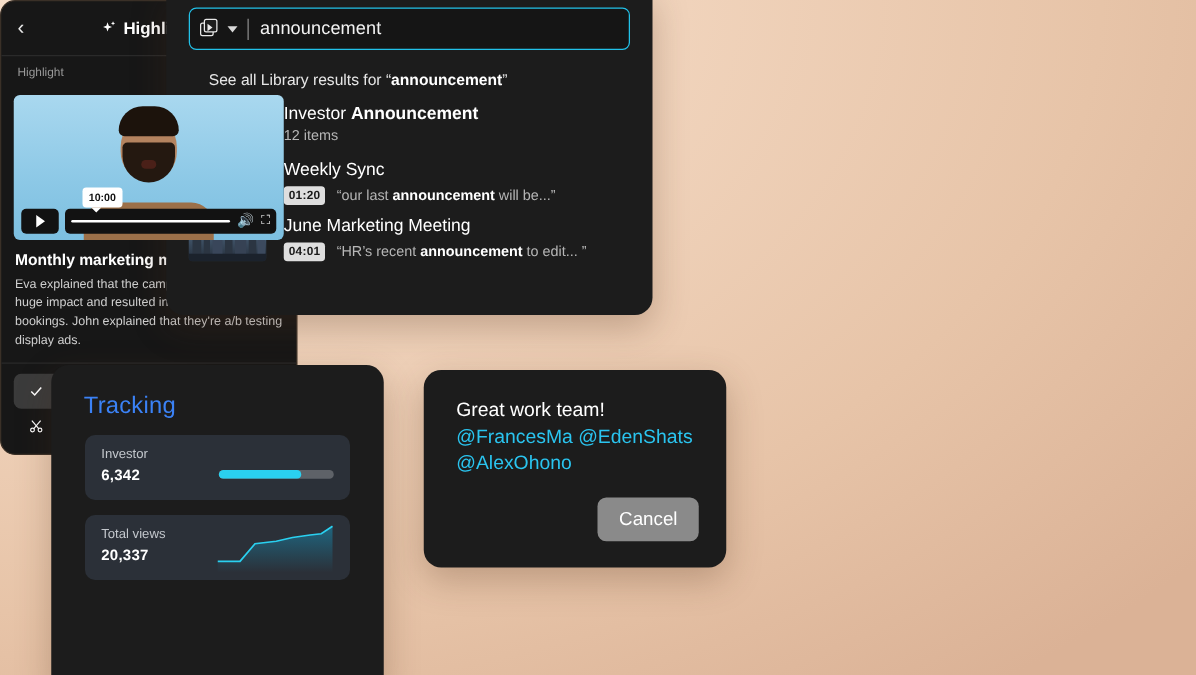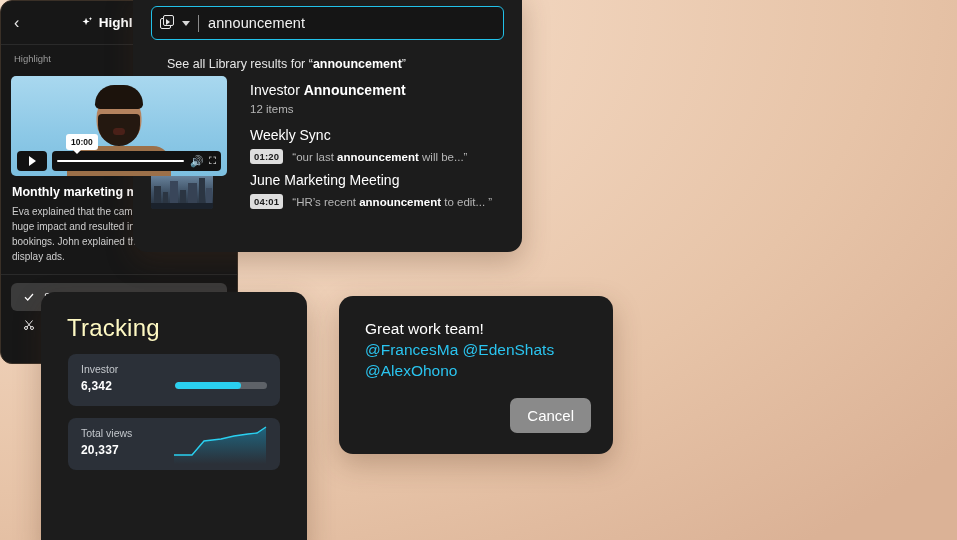--- a/index.html
+++ b/index.html
@@ -34,21 +34,21 @@
     border-left:4px solid #e8e8e8;border-top:3px solid transparent;border-bottom:3px solid transparent;
   }
   .caret{width:0;height:0;border-left:4px solid transparent;border-right:4px solid transparent;
     border-top:5px solid #d8d8d8;margin-left:5px;}
   .divider-v{width:1px;height:17px;background:#8a8a8a;margin:0 9px 0 8px;}
   .search-text{color:#f2f2f2;font-size:14.5px;letter-spacing:.1px;}
 
   .see-all{color:#e6e6e6;font-size:12.5px;margin:17px 0 12px 16px;}
   .see-all b{font-weight:bold;color:#ffffff;}
 
-  .result{display:flex;align-items:flex-start;margin-bottom:9px;cursor:pointer;gap:23px;}
+  .result{display:flex;align-items:flex-start;margin-bottom:9px;cursor:pointer;}
   .thumb{width:62px;height:36px;border-radius:3px;flex:0 0 auto;margin-right:14px;overflow:hidden;position:relative;}
   .thumb-investor{background:#97991a;}
   .thumb-investor .tt{position:absolute;left:5px;top:9px;color:#1d1d05;font-size:4.6px;font-weight:bold;line-height:1.5;}
   .thumb-person{background:linear-gradient(180deg,#c9c9c9 0%,#b9b9b9 100%);}
   .thumb-person .head{position:absolute;left:50%;top:6px;transform:translateX(-50%);
     width:20px;height:22px;border-radius:50% 50% 45% 45%;background:#a5795c;}
   .thumb-person .hair{position:absolute;left:50%;top:3px;transform:translateX(-50%);
     width:21px;height:11px;border-radius:11px 11px 3px 3px;background:#241a12;}
   .thumb-person .beard{position:absolute;left:50%;top:15px;transform:translateX(-50%);
     width:18px;height:13px;border-radius:0 0 10px 10px;background:#2a1d14;opacity:.85;}
@@ -62,53 +62,53 @@
   .r-title b{font-weight:bold;}
   .r-sub{color:#b6b6b6;font-size:11.5px;margin-top:4px;}
   .r-snip{display:flex;align-items:center;margin-top:5px;}
   .tcode{background:#dedede;color:#1a1a1a;font-size:9.5px;font-weight:bold;
     border-radius:3px;padding:2px 4px;margin-right:9px;letter-spacing:.2px;}
   .snip{color:#b6b6b6;font-size:11.5px;}
   .snip b{color:#ffffff;font-weight:bold;}
 
   
   #tracking-card{left:41px;top:292px;width:266px;height:262px;}
-  .track-title{color:#fef9c3;font-size:24px;padding:22px 0 0 26px;letter-spacing:.2px;}
+  .track-title{color:#3b82f6;font-size:19px;padding:22px 0 0 26px;letter-spacing:.2px;}
   .metric{
     margin:12px 27px 0 27px;background:#2b3038;border-radius:8px;
     height:52px;position:relative;padding:9px 13px;box-sizing:border-box;
   }
   .m-label{color:#c3c7cc;font-size:10.5px;}
   .m-value{color:#ffffff;font-size:12px;font-weight:bold;margin-top:4px;letter-spacing:.2px;}
   .bar{position:absolute;right:13px;bottom:17px;width:92px;height:7px;border-radius:4px;background:#5e6268;overflow:hidden;}
   .bar span{display:block;height:100%;background:#2ad0f0;border-radius:4px;}
   .spark{position:absolute;right:10px;top:6px;width:96px;height:40px;}
 
   
-  #comment-card{left:339px;top:296px;width:274px;height:158px;}
+  #comment-card{left:339px;top:296px;width:242px;height:158px;}
   .cmt{padding:22px 26px 0 26px;}
   .cmt-line{color:#ffffff;font-size:15.5px;line-height:21px;}
   .cmt-mention{color:#2ac4ef;font-size:15.5px;line-height:21px;}
   .cmt-btns{position:absolute;right:22px;bottom:21px;display:flex;gap:11px;}
   .btn{border:none;border-radius:7px;font-size:15px;font-family:inherit;cursor:pointer;padding:9px 17px;}
   .btn-cancel{background:#8a8a8a;color:#ffffff;}
   .btn-post{background:#2ac4ef;color:#0a0a0a;}
 
   
   #highlight-card{left:643px;top:92px;width:236px;height:362px;background:#171717;
     border:1px solid #3a3027;border-radius:12px;overflow:hidden;}
   .hl-head{height:44px;display:flex;align-items:center;justify-content:space-between;padding:0 13px;
     border-bottom:1px solid #2a2a2a;box-sizing:border-box;}
   .hl-back{color:#e9e9e9;font-size:16px;line-height:1;cursor:pointer;width:14px;}
   .hl-title{color:#ffffff;font-size:13.5px;font-weight:bold;display:flex;align-items:center;gap:5px;}
   .hl-close{color:#e9e9e9;font-size:14px;cursor:pointer;width:14px;text-align:right;}
   .hl-sub{height:26px;display:flex;align-items:center;justify-content:space-between;padding:0 13px;}
   .hl-sub-label{color:#9a9a9a;font-size:9.5px;}
   .hl-thumbs{display:flex;gap:13px;}
-  .vid{margin:5px 10px 0 10px;height:100px;border-radius:5px;overflow:hidden;position:relative;
+  .vid{margin:5px 10px 0 10px;height:116px;border-radius:5px;overflow:hidden;position:relative;
     background:linear-gradient(180deg,#a9d8ef 0%,#8cc8e6 60%,#7cbfe0 100%);}
   .vid .p-head{position:absolute;left:50%;top:16px;transform:translateX(-50%);width:45px;height:52px;
     border-radius:50% 50% 44% 44%;background:#b4835f;}
   .vid .p-hair{position:absolute;left:50%;top:9px;transform:translateX(-50%);width:48px;height:24px;
     border-radius:24px 24px 6px 6px;background:#1c130c;}
   .vid .p-beard{position:absolute;left:50%;top:38px;transform:translateX(-50%);width:42px;height:32px;
     border-radius:4px 4px 21px 21px;background:#241810;}
   .vid .p-mouth{position:absolute;left:50%;top:52px;transform:translateX(-50%);width:12px;height:7px;
     border-radius:6px;background:#4a2018;}
   .vid .p-body{position:absolute;left:50%;bottom:0;transform:translateX(-50%);width:104px;height:30px;

